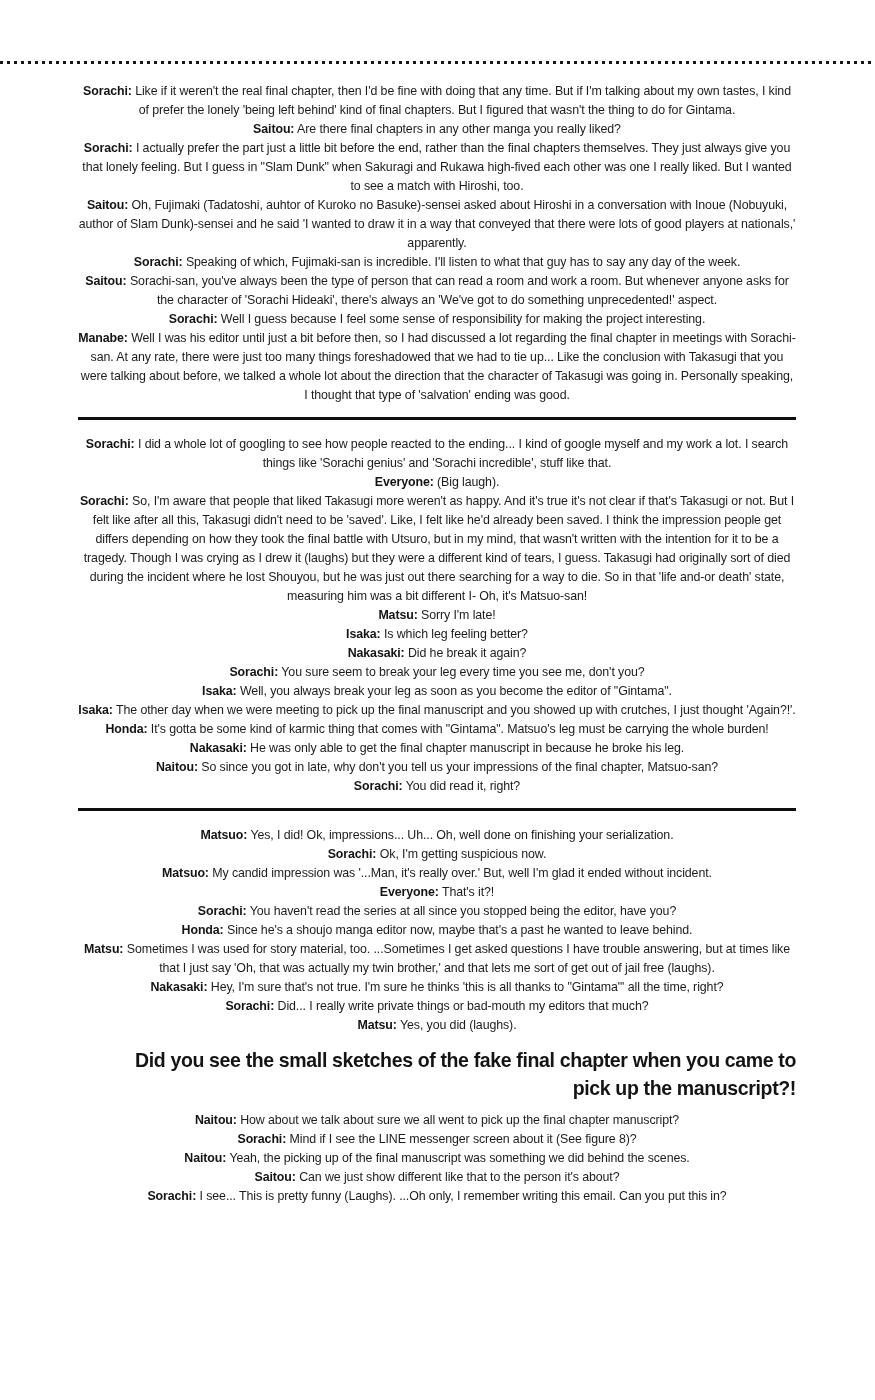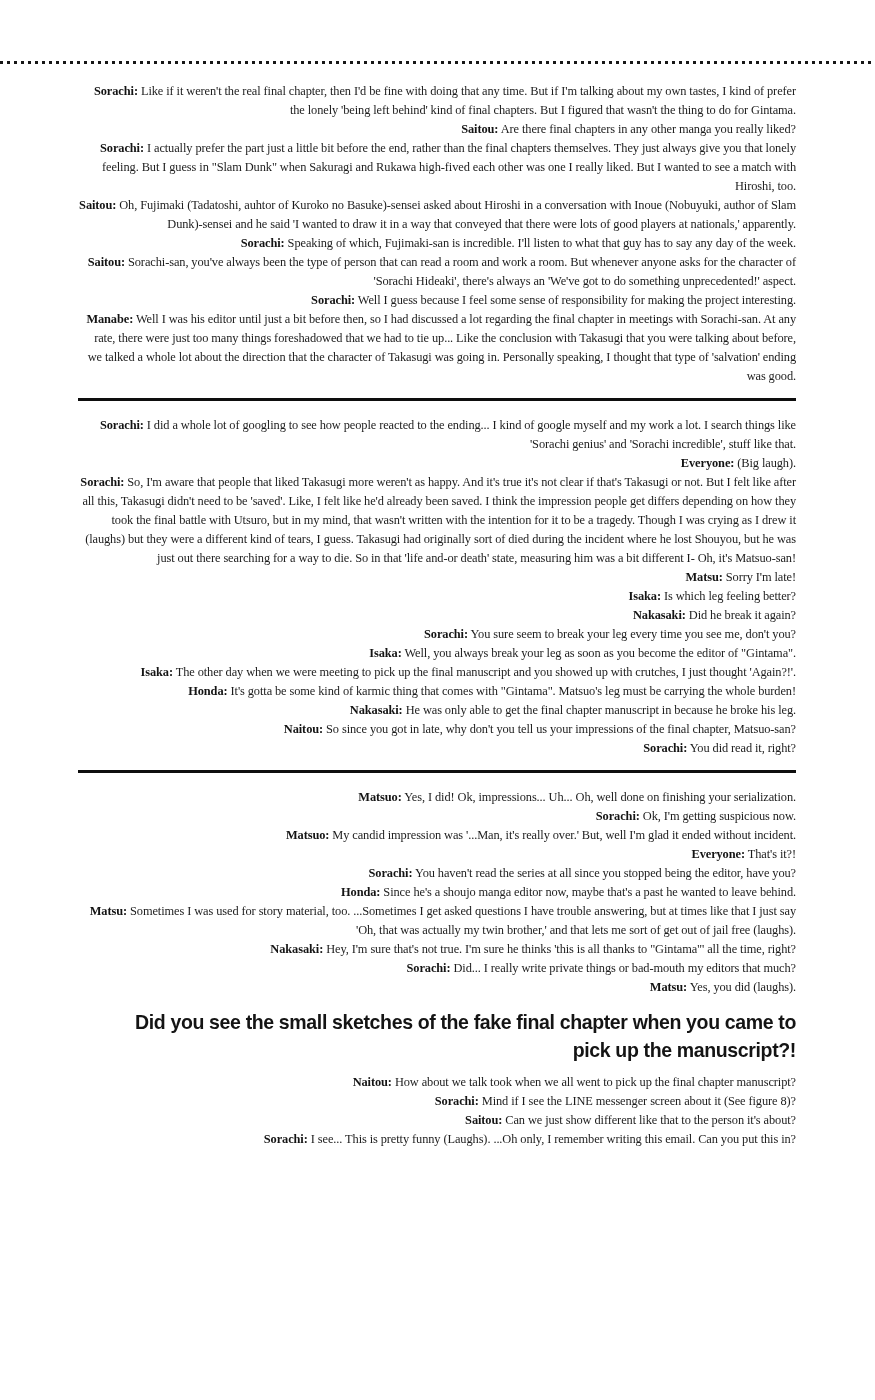--- a/index.html
+++ b/index.html
@@ -23,22 +23,21 @@
     position: absolute;
     top: 82px; left: 78px; width: 718px;
   }
   .dialogue { margin: 0; }
   .line {
     margin: 0;
     font-size: 12.4px;
     line-height: 19px;
     letter-spacing: -0.1px;
     color: #1c1c1c;
-    text-align: right;
-    font-family: Liberation Serif, serif;
+    text-align: center;
   }
   .speaker { font-weight: bold; color: #141414; }
   .divider {
     height: 3px;
     background: #0e0e0e;
     margin: 12px 0 15px 0;
   }
   .heading {
     font-weight: bold;
     font-size: 21px;
@@ -91,19 +90,20 @@
         <p class="line"><span class="speaker">Everyone:</span> <span class="text">That's it?!</span></p>
         <p class="line"><span class="speaker">Sorachi:</span> <span class="text">You haven't read the series at all since you stopped being the editor, have you?</span></p>
         <p class="line"><span class="speaker">Honda:</span> <span class="text">Since he's a shoujo manga editor now, maybe that's a past he wanted to leave behind.</span></p>
         <p class="line"><span class="speaker">Matsu:</span> <span class="text">Sometimes I was used for story material, too. ...Sometimes I get asked questions I have trouble answering, but at times like that I just say 'Oh, that was actually my twin brother,' and that lets me sort of get out of jail free (laughs).</span></p>
         <p class="line"><span class="speaker">Nakasaki:</span> <span class="text">Hey, I'm sure that's not true. I'm sure he thinks 'this is all thanks to "Gintama"' all the time, right?</span></p>
         <p class="line"><span class="speaker">Sorachi:</span> <span class="text">Did... I really write private things or bad-mouth my editors that much?</span></p>
         <p class="line"><span class="speaker">Matsu:</span> <span class="text">Yes, you did (laughs).</span></p>
       </div>
       <div class="heading">Did you see the small sketches of the fake final chapter when you came to pick up the manuscript?!</div>
       <div class="dialogue">
-        <p class="line"><span class="speaker">Naitou:</span> <span class="text">How about we talk took when we all went to pick up the final chapter manuscript?</span></p>
+        <p class="line"><span class="speaker">Naitou:</span> <span class="text">How about we talk about sure we all went to pick up the final chapter manuscript?</span></p>
         <p class="line"><span class="speaker">Sorachi:</span> <span class="text">Mind if I see the LINE messenger screen about it (See figure 8)?</span></p>
+        <p class="line"><span class="speaker">Naitou:</span> <span class="text">Yeah, the picking up of the final manuscript was something we did behind the scenes.</span></p>
         <p class="line"><span class="speaker">Saitou:</span> <span class="text">Can we just show different like that to the person it's about?</span></p>
         <p class="line"><span class="speaker">Sorachi:</span> <span class="text">I see... This is pretty funny (Laughs). ...Oh only, I remember writing this email. Can you put this in?</span></p>
       </div>
     </div>
 </div>
 
 </body></html>

